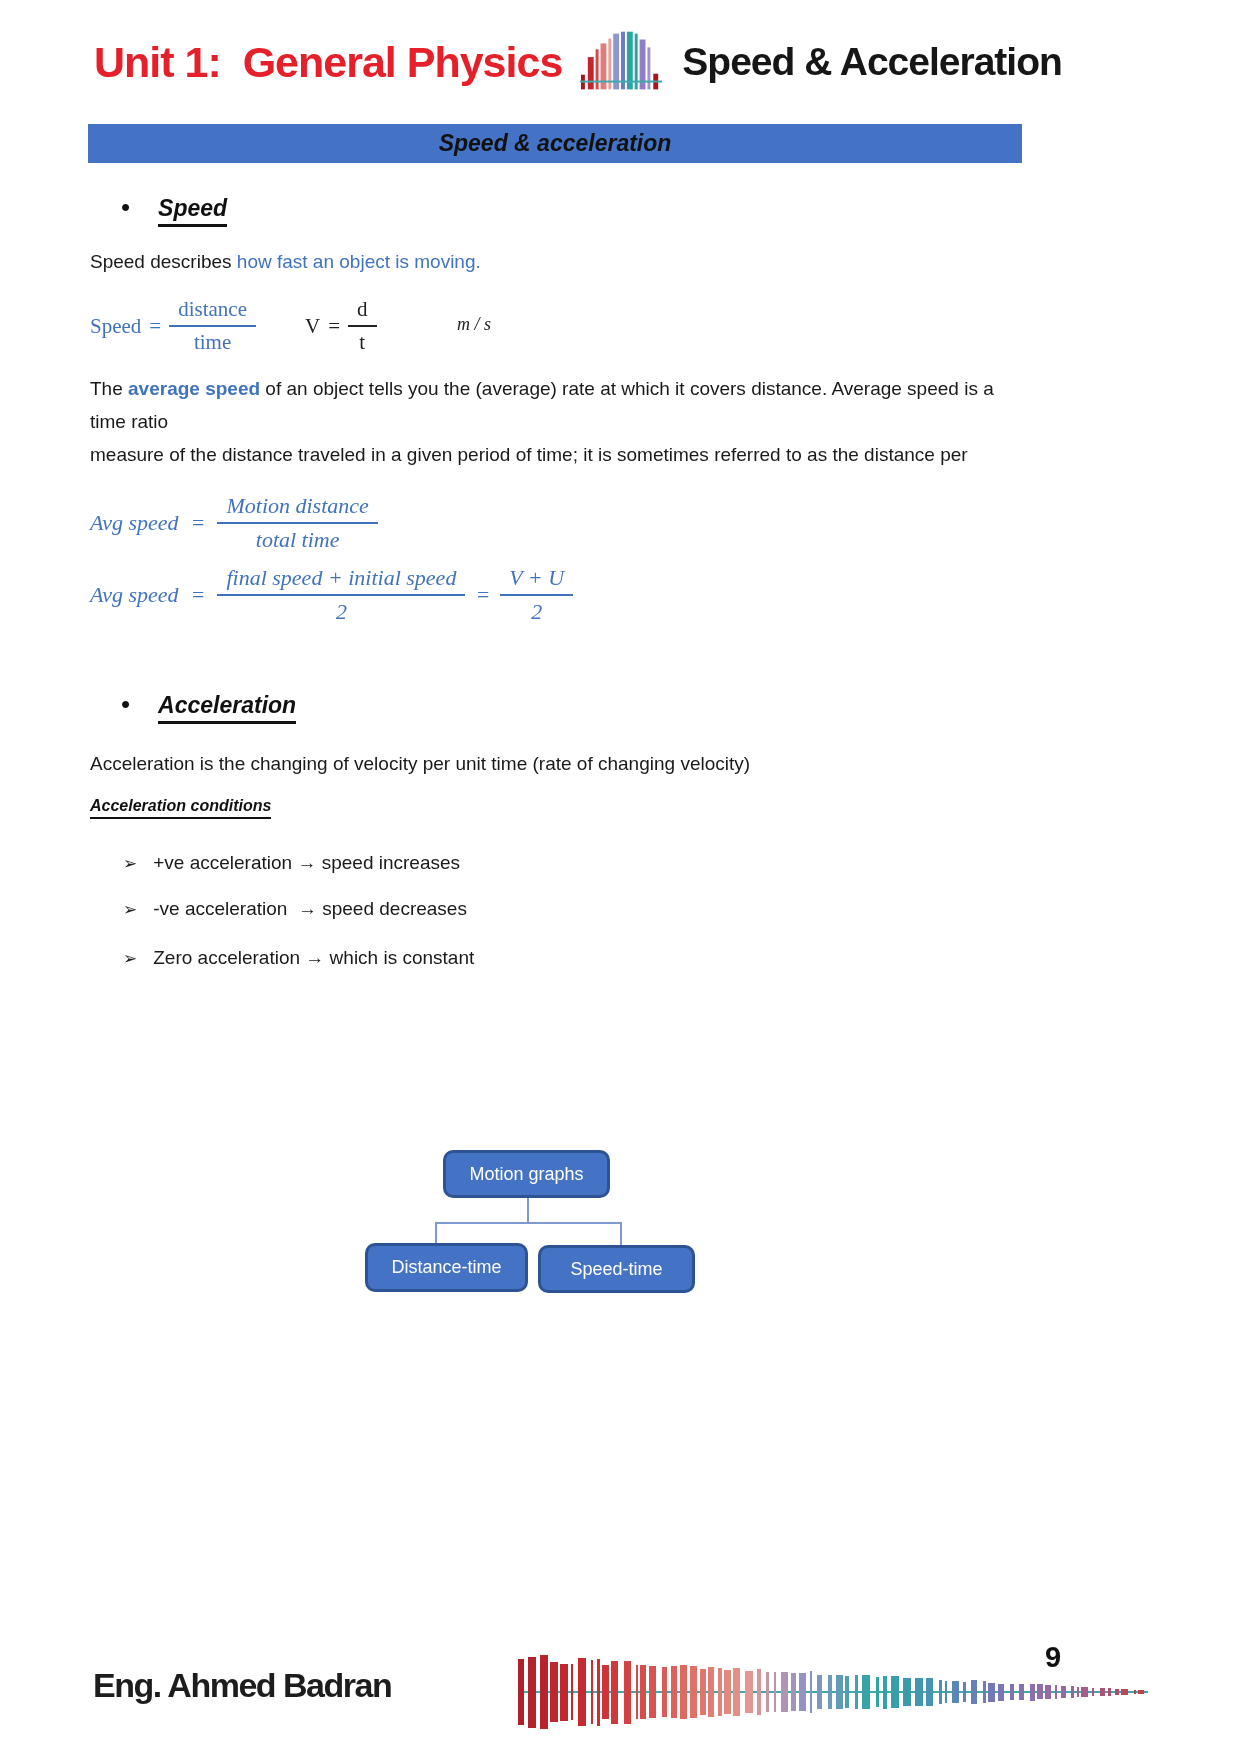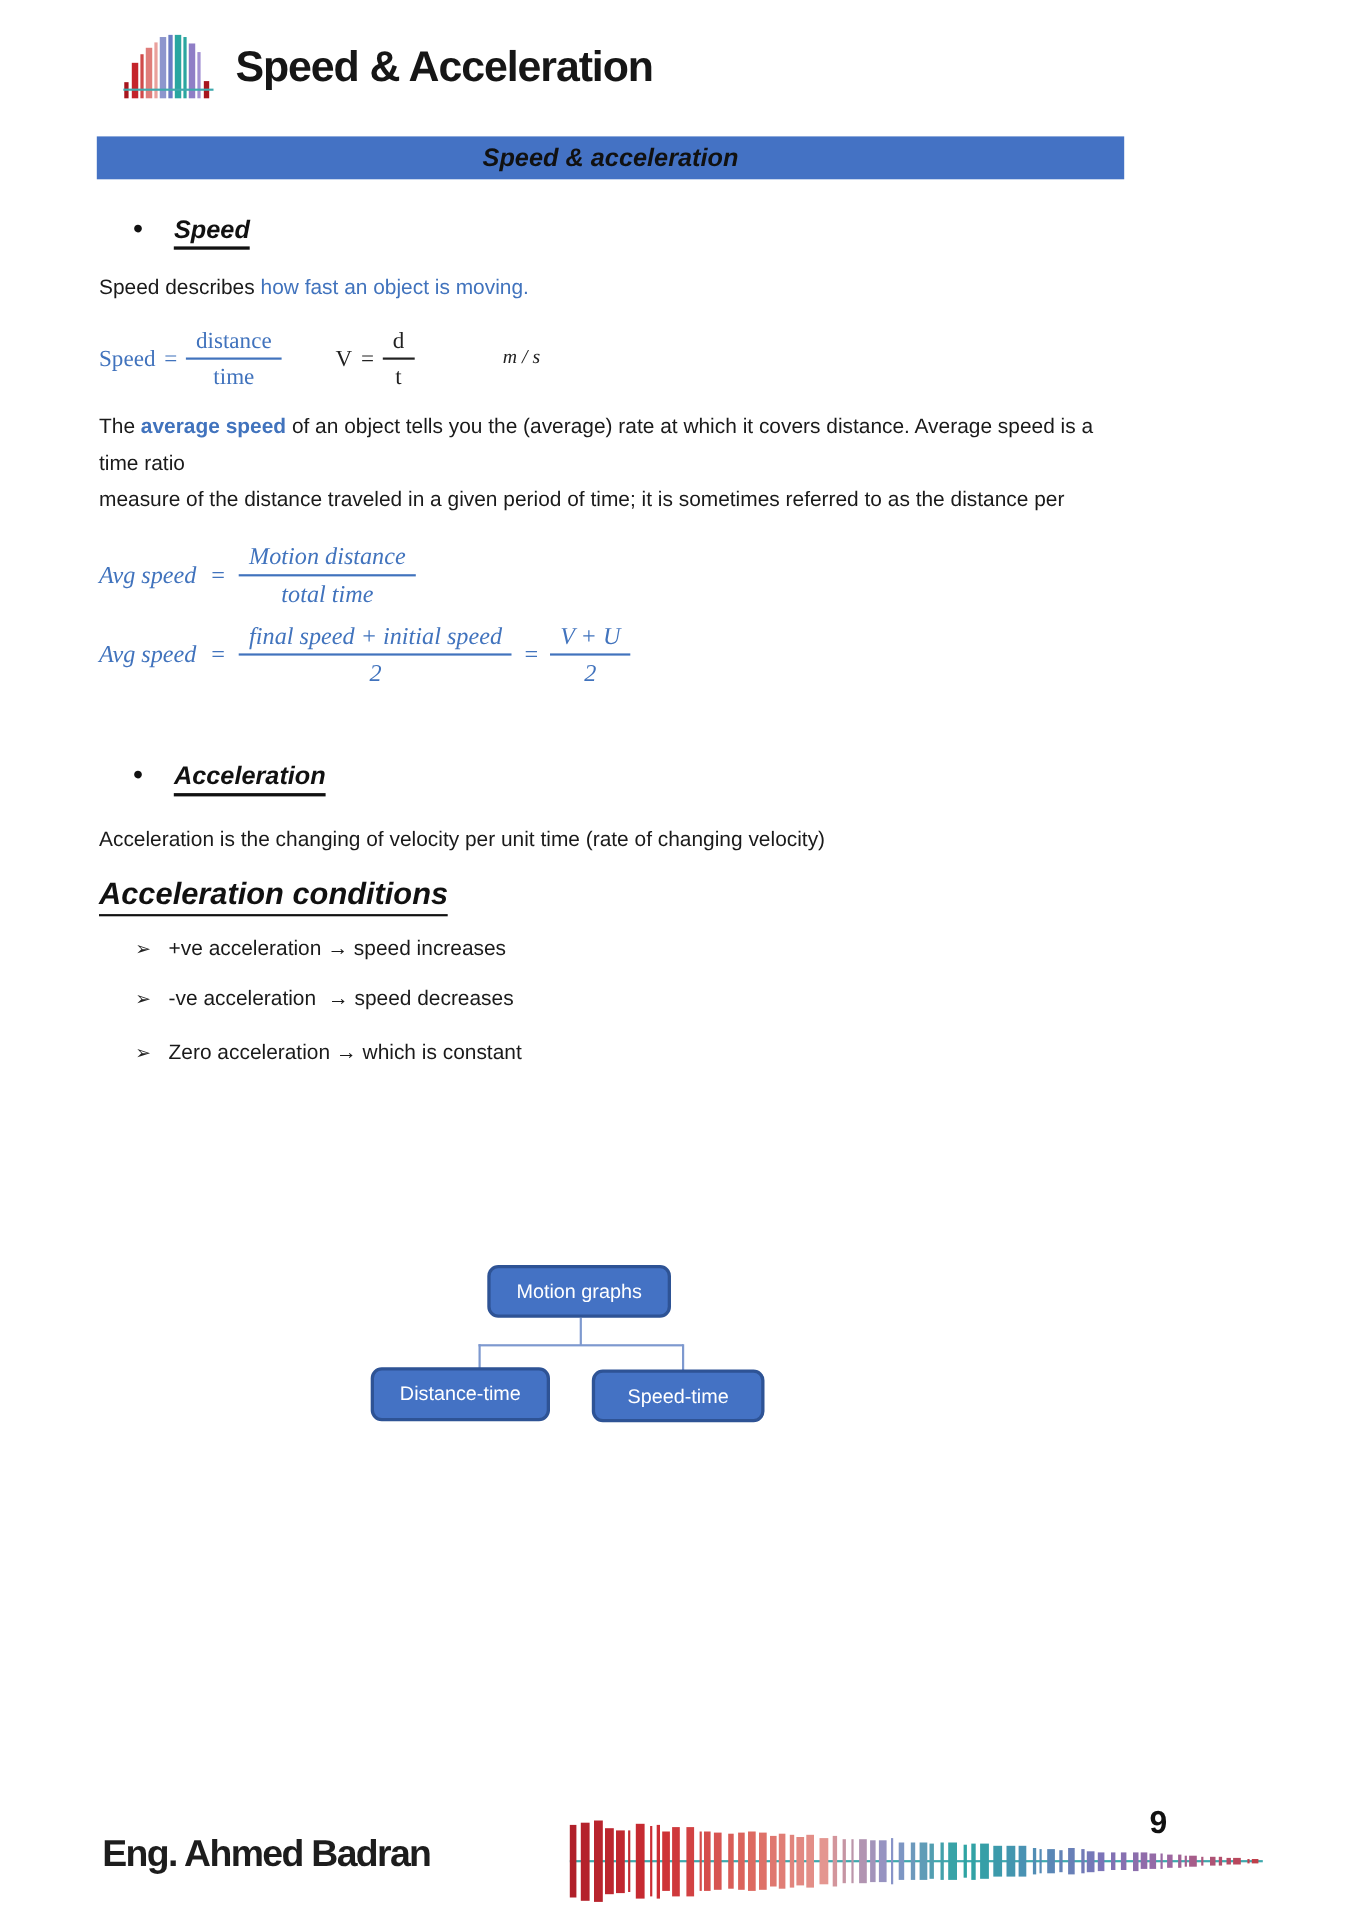--- a/index.html
+++ b/index.html
@@ -37,21 +37,21 @@
   .formula.blue{color:#4173BD;}
   .formula.black{color:#222;}
   .formula.it{font-style:italic;}
   .formula .eq{margin:0 8px;}
   .frac{display:inline-flex;flex-direction:column;align-items:center;}
   .frac .num{border-bottom:2px solid currentColor;padding:0 9px 3px;text-align:center;}
   .frac .den{padding-top:3px;text-align:center;}
   .unit-ms{position:absolute;font-family:"Liberation Serif",serif;font-style:italic;font-size:18px;color:#222;}
 
   
-  .cond-heading{position:absolute;font-size:28px;font-weight:bold;font-style:italic;color:#111;
+  .cond-heading{position:absolute;font-size:16px;font-weight:bold;font-style:italic;color:#111;
     border-bottom:2.5px solid #111;padding-bottom:2px;}
   .cond-item{position:absolute;display:flex;align-items:baseline;font-size:19px;}
   .cond-item .marker{font-family:"DejaVu Sans",sans-serif;font-size:17px;margin-right:16px;color:#222;}
 
   
   .diagram{position:absolute;left:300px;top:1148px;width:420px;height:150px;}
   .dbox{position:absolute;background:#4472C4;border:3px solid #2E5395;border-radius:10px;
     display:flex;align-items:center;justify-content:center;color:#fff;font-size:18px;box-sizing:border-box;}
   .dline{position:absolute;background:#7E99CF;}
 
@@ -61,20 +61,21 @@
   .barcode{position:absolute;left:518px;top:1654px;width:630px;height:76px;}
   .barcode .midline{position:absolute;left:0;top:37px;width:100%;height:2px;background:#3fa9ad;}
   .page-number{position:absolute;left:1045px;top:1641px;font-size:29px;font-weight:bold;color:#111;}
 </style>
 </head>
 <body>
 
 <div class="page">
 
   <div class="header">
+    <span class="unit-title pre">Unit 1:  General Physics</span>
     <svg class="logo-svg" width="86" height="72" viewBox="0 0 88 72">
       <rect x="1" y="49" width="4" height="15" fill="#a8161d"></rect>
       <rect x="8" y="31" width="6" height="33" fill="#c4242b"></rect>
       <rect x="16" y="23" width="3" height="41" fill="#d04a4a"></rect>
       <rect x="21" y="17" width="6" height="47" fill="#df7d7a"></rect>
       <rect x="29" y="12" width="3" height="52" fill="#e9a09c"></rect>
       <rect x="34" y="7" width="6" height="57" fill="#8d96cd"></rect>
       <rect x="42" y="5" width="4" height="59" fill="#6b7cc4"></rect>
       <rect x="48" y="5" width="6" height="59" fill="#2aa6a0"></rect>
       <rect x="56" y="7" width="3" height="57" fill="#2aa6a0"></rect>
@@ -167,21 +168,21 @@
     <span class="marker">➢</span>
     <span class="pre">Zero acceleration → which is constant</span>
   </div>
 
   <div class="diagram">
     <div class="dline" style="left:227px;top:50px;width:1.5px;height:25px;"></div>
     <div class="dline" style="left:135px;top:74px;width:186px;height:1.5px;"></div>
     <div class="dline" style="left:135px;top:74px;width:1.5px;height:23px;"></div>
     <div class="dline" style="left:320px;top:74px;width:1.5px;height:25px;"></div>
     <div class="dbox" style="left:143px;top:2px;width:167px;height:48px;">Motion graphs</div>
-    <div class="dbox" style="left:37px;top:95px;width:163px;height:49px;">Distance-time</div>
+    <div class="dbox" style="left:65px;top:95px;width:163px;height:49px;">Distance-time</div>
     <div class="dbox" style="left:238px;top:97px;width:157px;height:48px;">Speed-time</div>
   </div>
 
   <div class="footer-author">Eng. Ahmed Badran</div>
   <div class="barcode">
     <div class="midline"></div>
   <div style="position:absolute;left:0px;top:5.4px;width:6px;height:65.3px;background:rgb(176,32,42)"></div>
       <div style="position:absolute;left:10px;top:2.5px;width:8px;height:71.1px;background:rgb(180,34,43)"></div>
       <div style="position:absolute;left:22px;top:0.9px;width:8px;height:74.1px;background:rgb(184,36,45)"></div>
       <div style="position:absolute;left:32px;top:7.7px;width:8px;height:60.6px;background:rgb(188,38,46)"></div>

